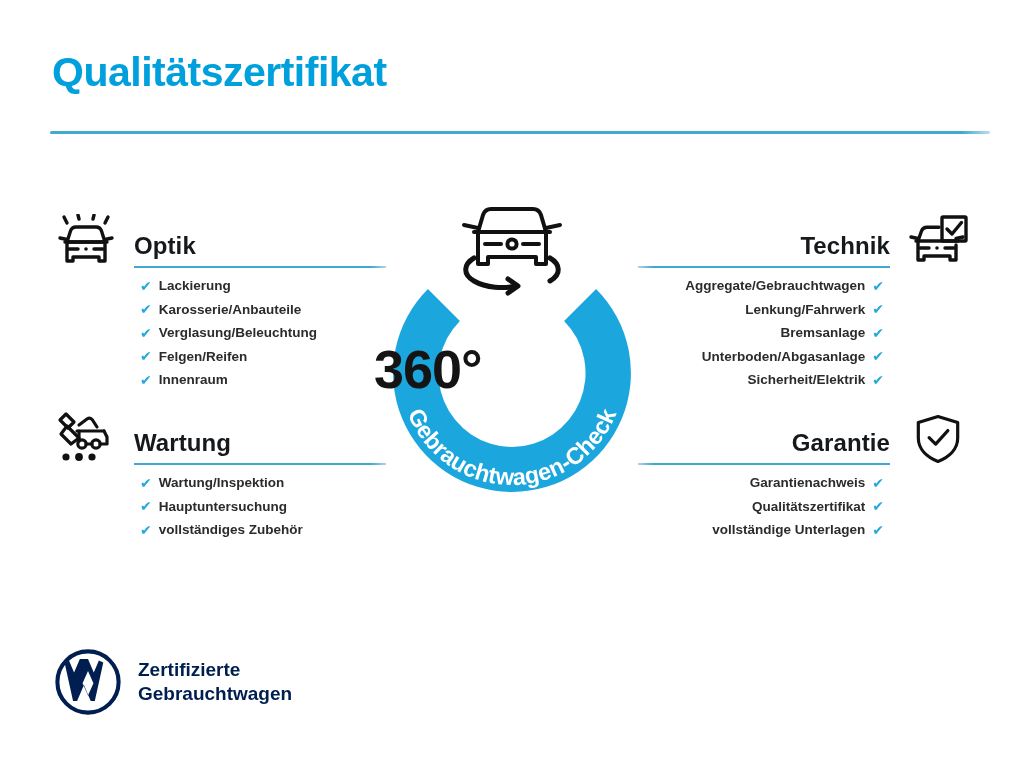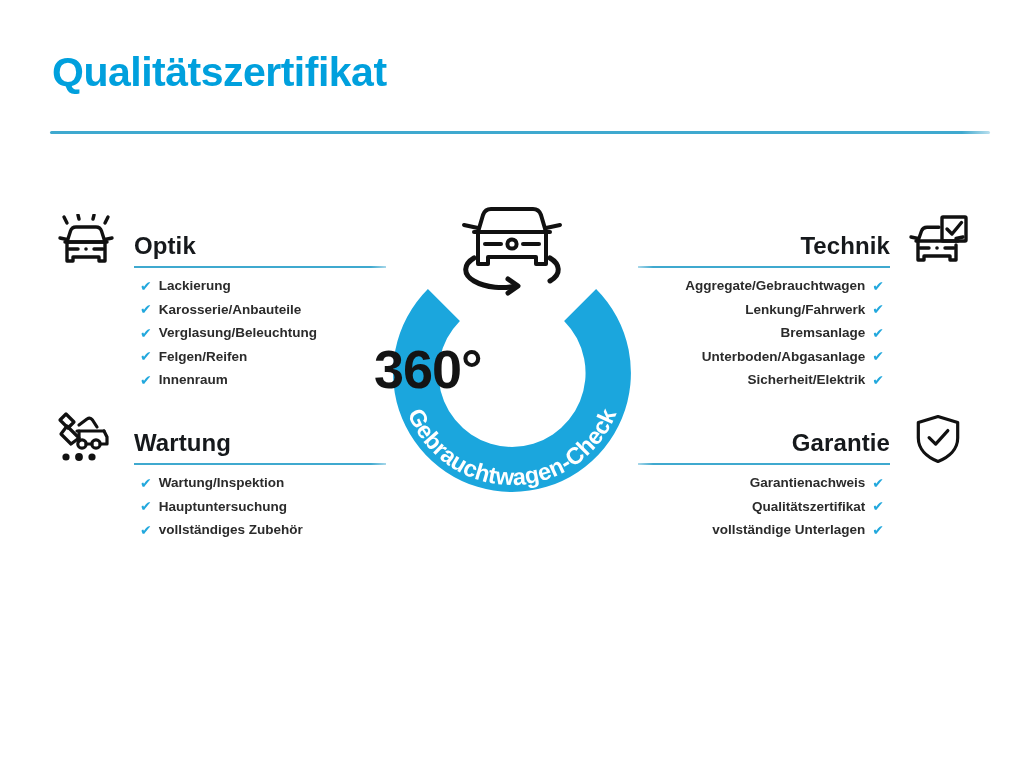--- a/index.html
+++ b/index.html
@@ -364,14 +364,26 @@
         <path d="M71 52 L87 52"></path>
       <circle cx="60" cy="52" r="4.6"></circle>
       <path d="M22 66 C12 72 10 82 22 89 C34 96 52 97 64 94" stroke-width="5"></path>
       <path d="M56 87 L66 94 L56 101" stroke-width="5"></path>
       <path d="M98 66 C108 72 110 82 98 89" stroke-width="5"></path>
     </svg>
 
     <div class="badge-360">360°</div>
   </div>
 
+  <div class="footer">
+    <svg class="vw-mark" viewBox="0 0 100 100">
+      <circle cx="50" cy="50" r="45" fill="none" stroke="#001e50" stroke-width="6"></circle>
+      <path d="M50 16 L58.5 36 L66 18.5 L72.5 21.5 L60 78 L54 78 L44 54.5 L34 78 L28 78 L15.5 21.5
+               L22 18.5 L29.5 36 L38 16 Z
+               M50 34 L42 52 L50 70 L58 52 Z" fill="#001e50" fill-rule="evenodd"></path>
+    </svg>
+    <div class="footer-text">
+      <div>Zertifizierte</div>
+      <div>Gebrauchtwagen</div>
+    </div>
+  </div>
 
 </div>
 
 </body></html>

